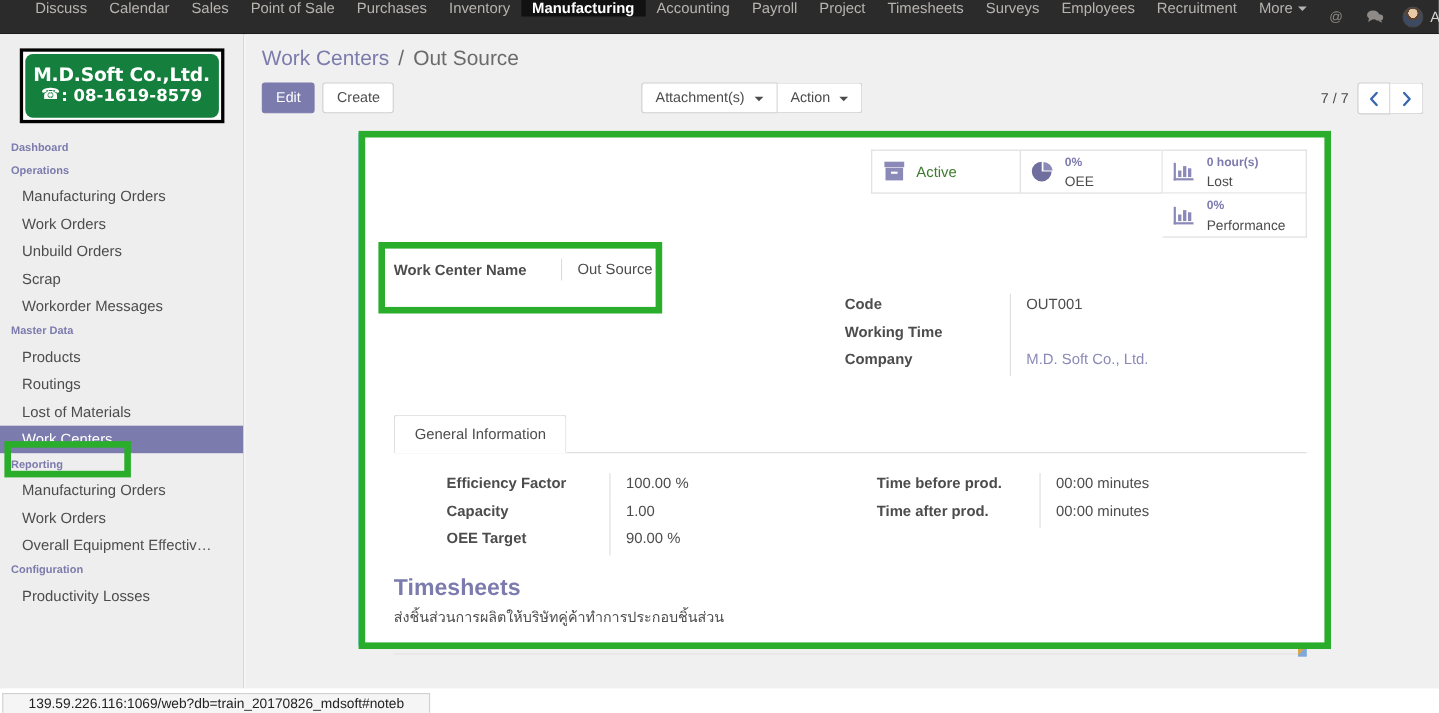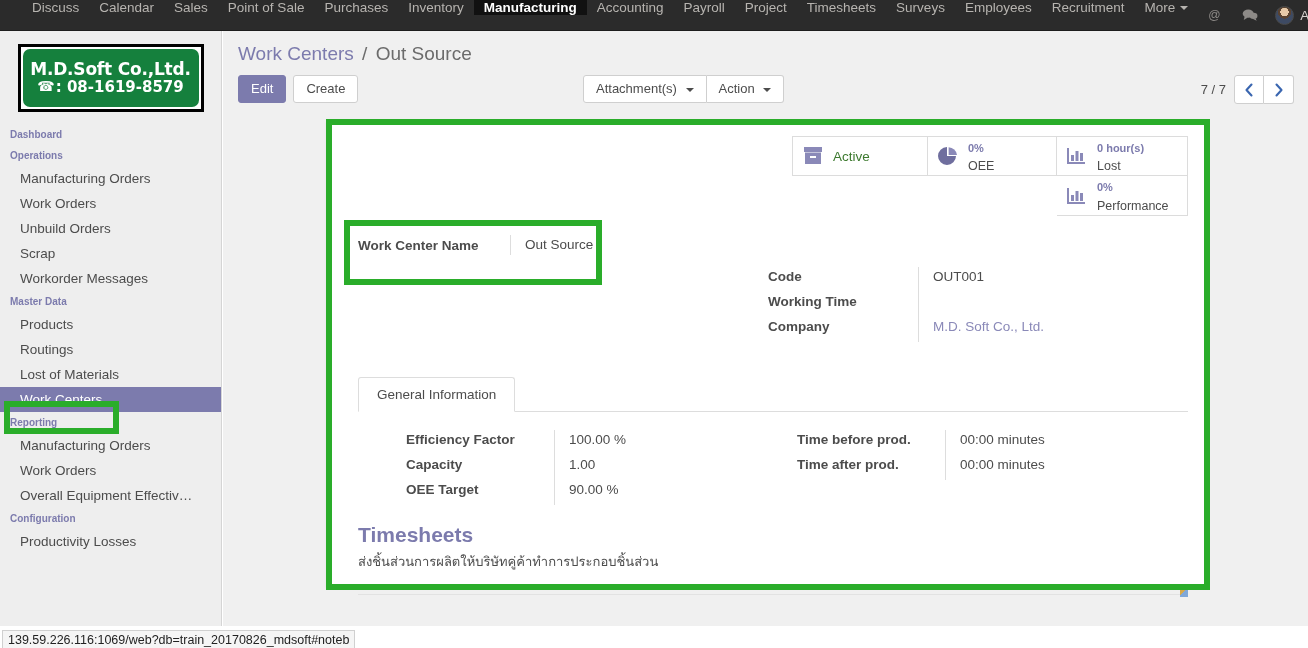--- a/index.html
+++ b/index.html
@@ -370,21 +370,21 @@
     width: 1308px; height: 22px;
     background: #ffffff;
   }
   .statusbar {
     position: absolute;
     left: 2px; top: 630px;
     height: 18px;
     background: #f5f5f5;
     border: 1px solid #d0d0d0;
     border-bottom: none;
-    padding: 0 5px;
+    padding: 0 23px;
     display: flex; align-items: center;
     font-size: 12.5px;
     color: #222222;
     white-space: nowrap;
     z-index: 70;
   }
   .content-bottom-rule {
     position: absolute;
     left: 223px; top: 605px;
     width: 1085px; height: 1px;

